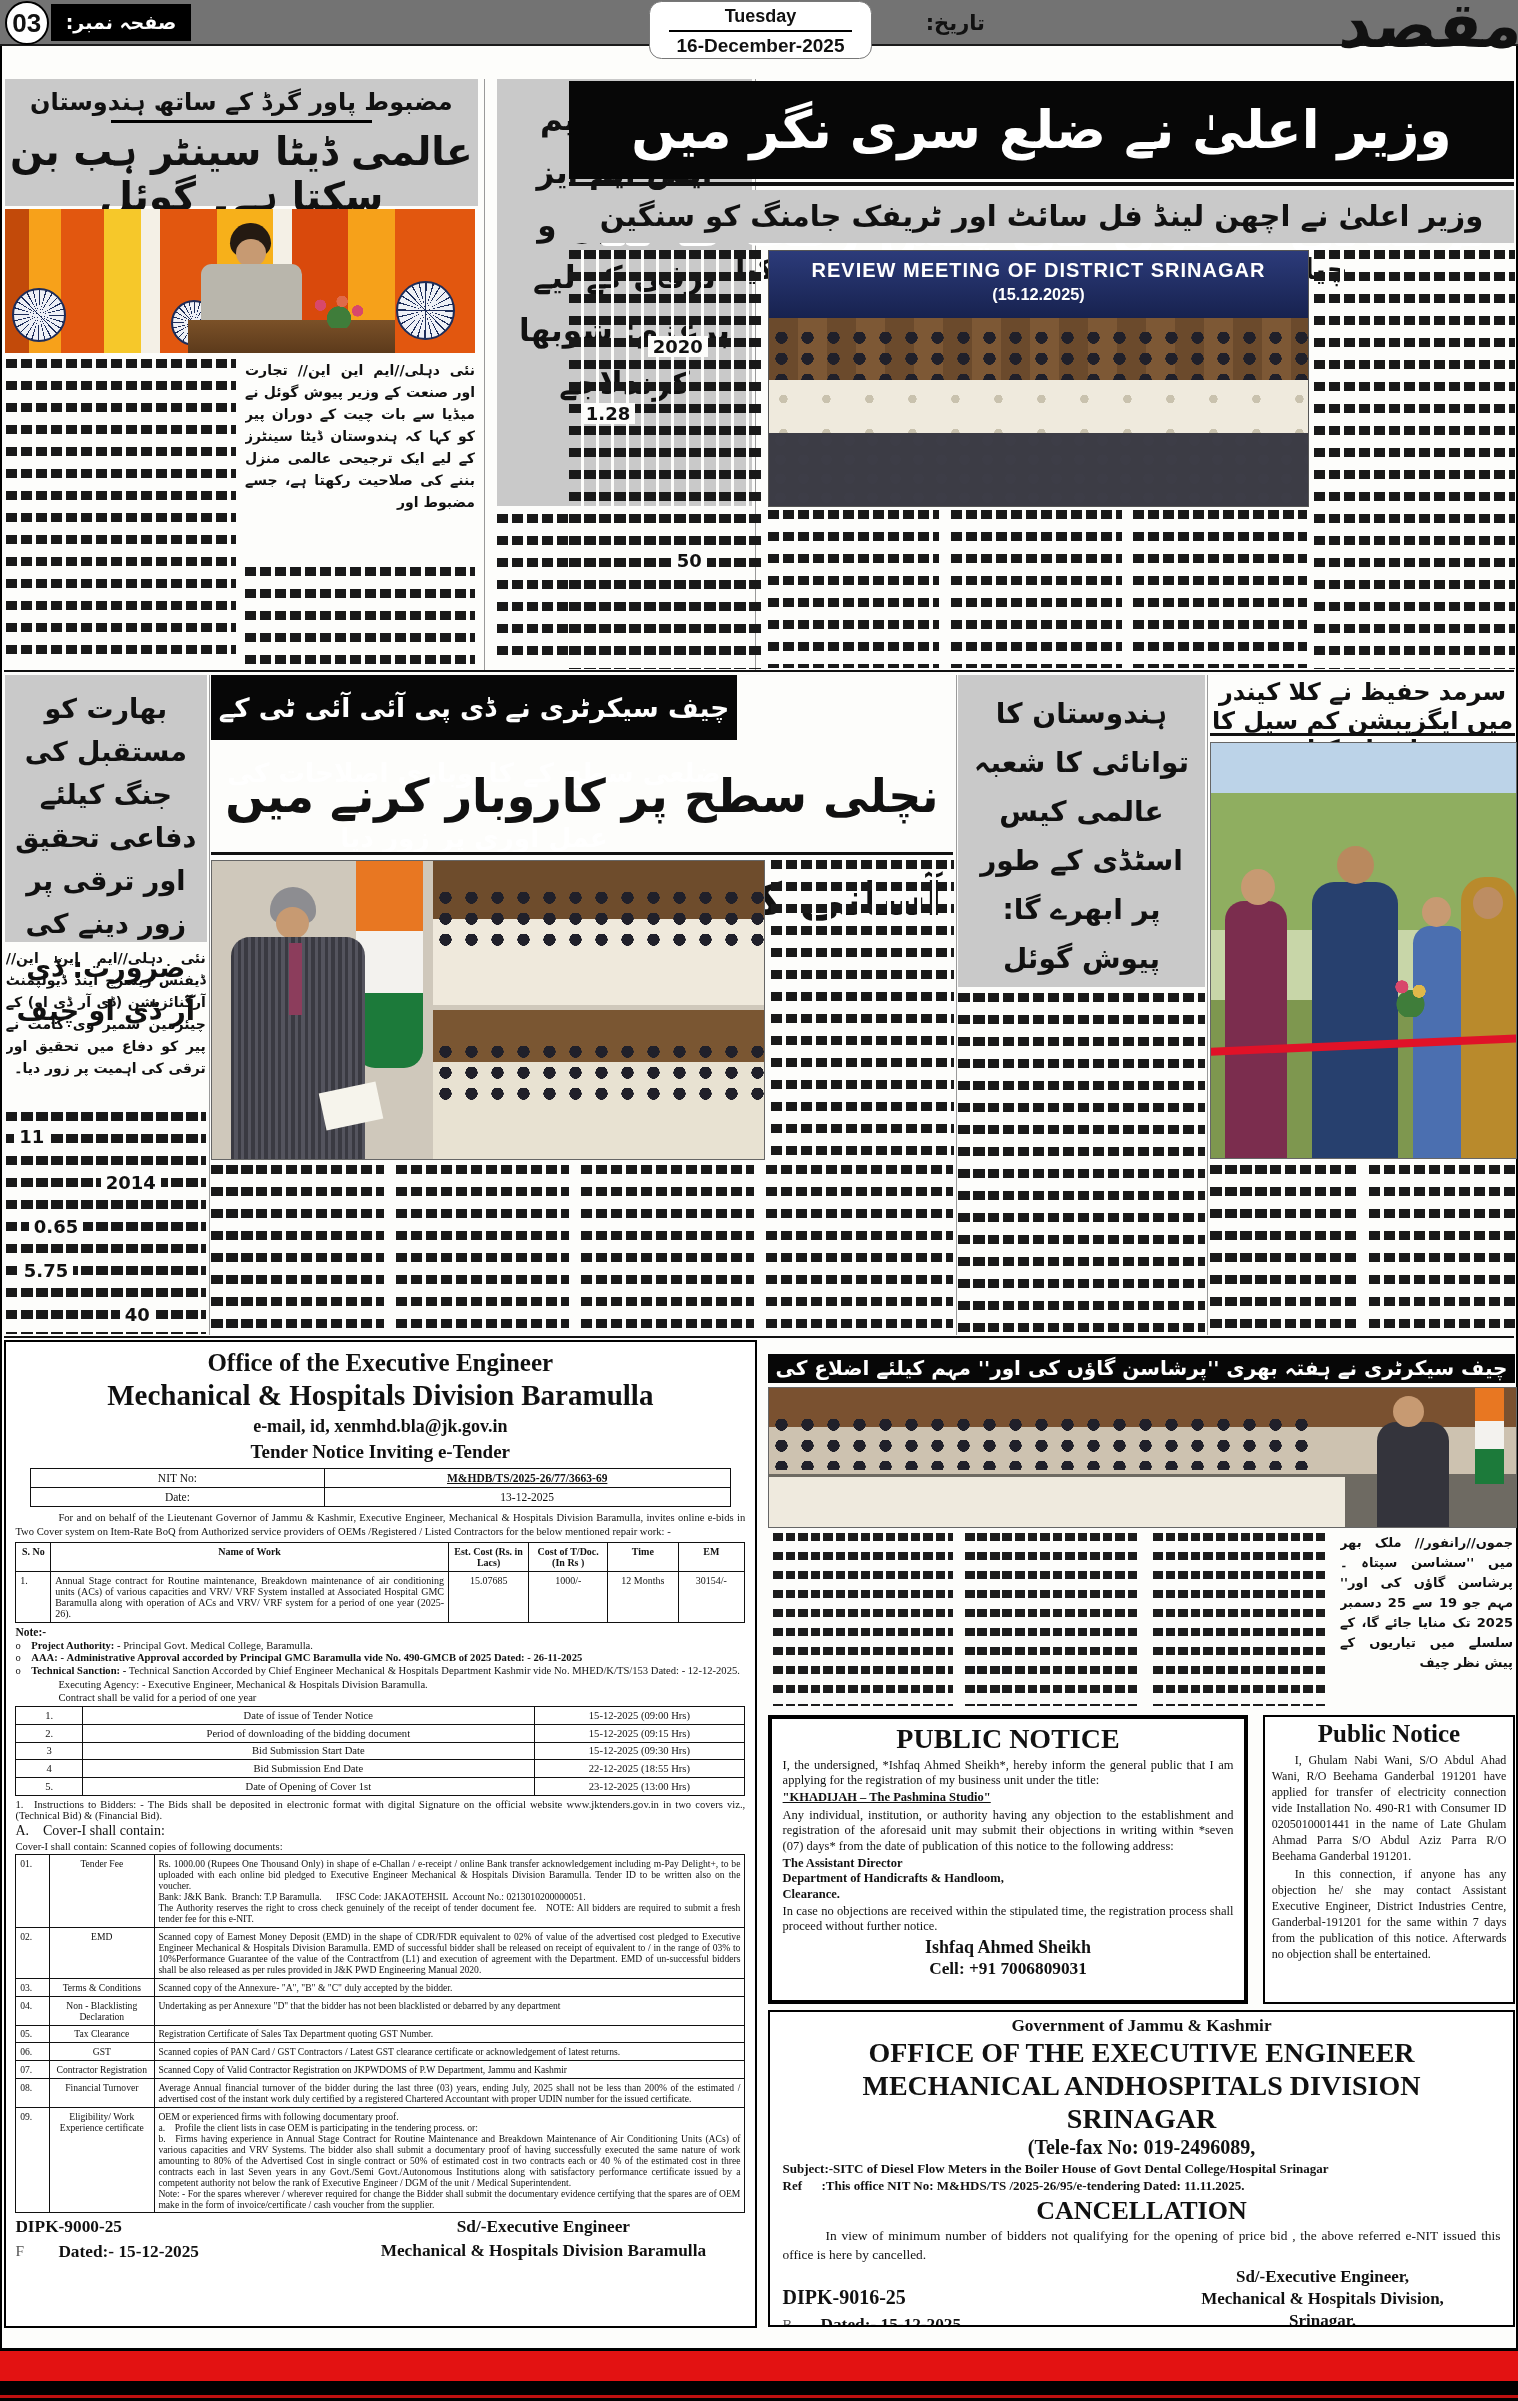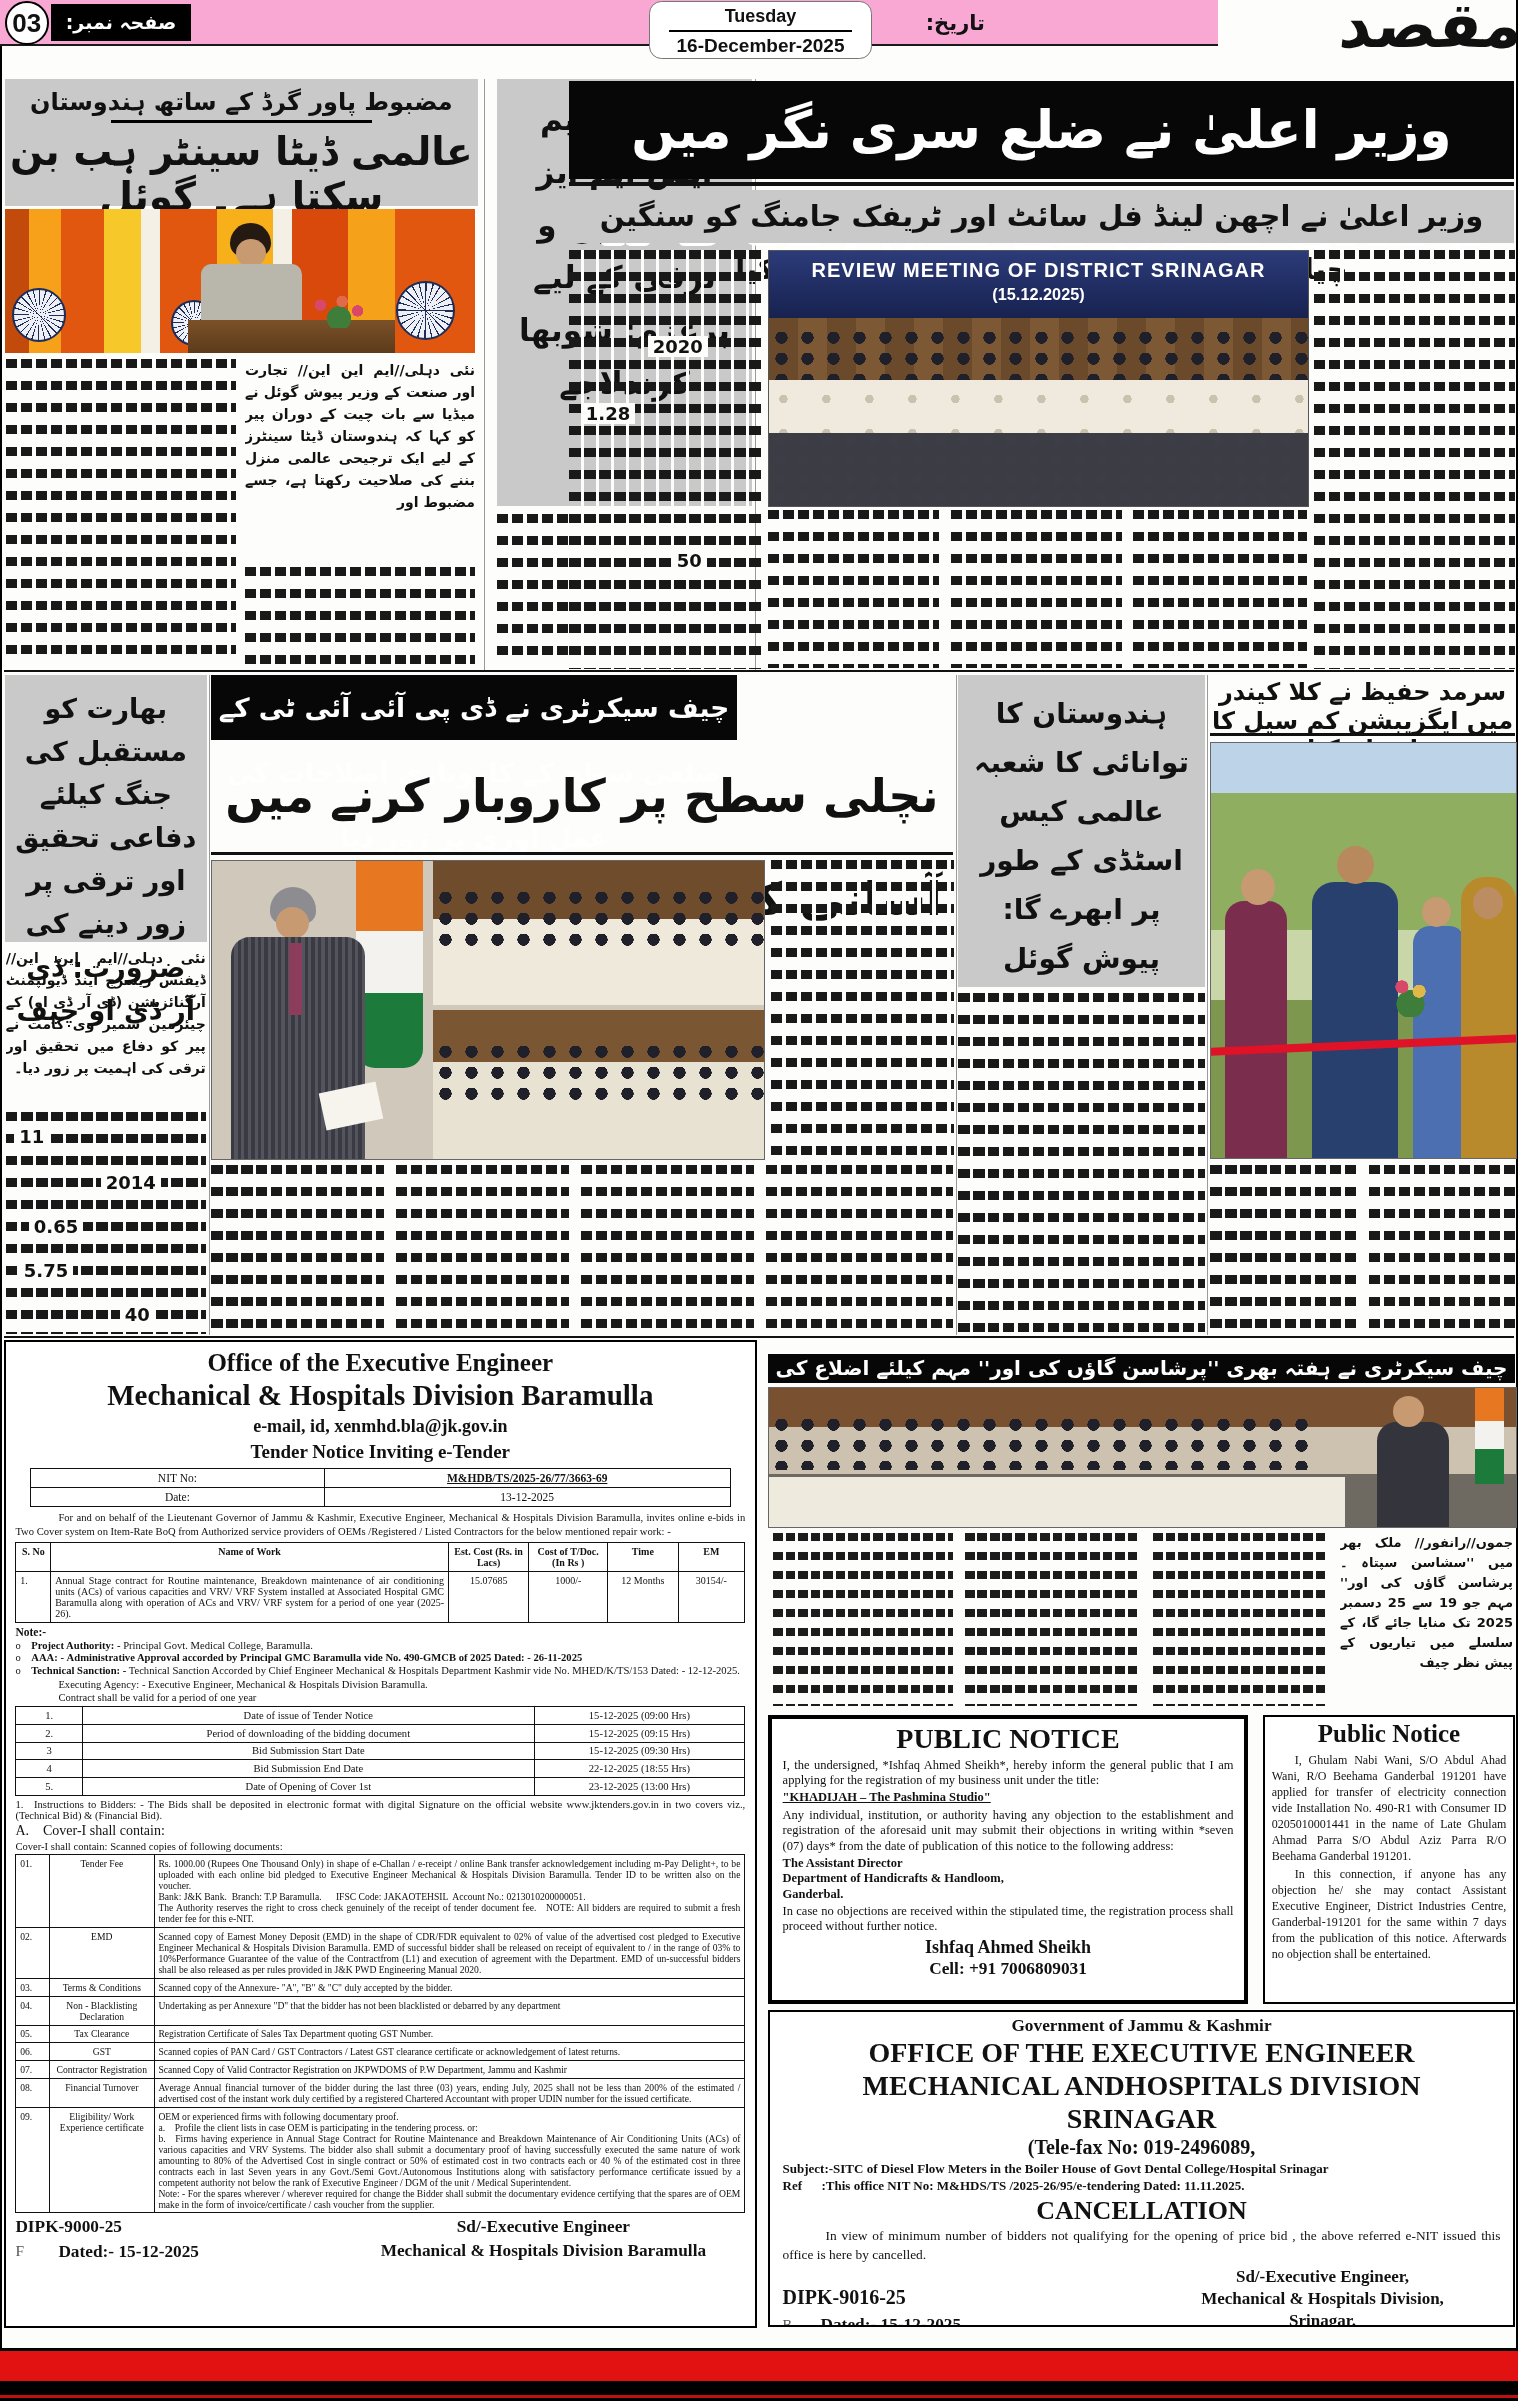--- a/index.html
+++ b/index.html
@@ -37,21 +37,21 @@
   .notice-body p{margin:0 0 1.9px 0;}
 </style>
 </head>
 <body>
 
 <div class="page">
 
   <div class="abs" style="left:0;top:0;width:2.4px;height:2402px;background:#000;"></div>
   <div class="abs" style="left:1516px;top:0;width:2.4px;height:2402px;background:#000;"></div>
 
-  <div class="abs" style="left:0;top:0;width:1218px;height:44px;background:#f9a8d4;border-bottom:2.4px solid #1a1a1a;">
+  <div class="abs" style="left:0;top:0;width:1518px;height:44px;background:#737373;border-bottom:2.4px solid #1a1a1a;">
     <div class="abs center" style="left:4.8px;top:1.4px;width:40px;height:40px;background:#fff;border:2.4px solid #000;border-radius:50%;font:bold 26px 'Liberation Sans',sans-serif;line-height:40px;">03</div>
     <div class="abs center urdu rtl" style="left:51px;top:3.8px;width:140px;height:37px;background:#000;color:#fff;font-size:19px;font-weight:bold;line-height:37px;">صفحہ نمبر:</div>
     <div class="abs center" style="left:649px;top:1px;width:221px;height:56px;background:#fff;border:1.4px solid #777;border-radius:12.5px;z-index:5;">
       <div class="sans b" style="font-size:18px;margin-top:3.8px;">Tuesday</div>
       <div style="height:0;border-top:1.9px solid #000;border-bottom:1px solid #000;margin:2.9px 19px 3.8px 19px;"></div>
       <div class="sans b" style="font-size:19px;">16-December-2025</div>
     </div>
     <div class="abs urdu rtl b" style="left:903px;top:10.6px;width:82px;font-size:21px;">تاریخ:</div>
     <div class="abs urdu b" style="left:1340px;top:-11.5px;width:173px;font-size:63px;text-align:right;transform:skewX(-6deg);">مقصد</div>
   </div>
@@ -344,21 +344,21 @@
   <div class="abs sim-s" style="left:773px;top:1533px;width:180px;height:173px;"></div>
 
   <div class="abs" style="left:768px;top:1715px;width:480px;height:289px;border:4.3px solid #000;background:#fff;box-sizing:border-box;padding:3.8px 10.6px;overflow:hidden;">
     <div class="center serif b" style="font-size:28px;">PUBLIC NOTICE</div>
     <div class="notice-body serif" style="font-size:12.5px;line-height:15.4px;text-align:justify;margin-top:2.9px;">
       <p>I, the undersigned, *Ishfaq Ahmed Sheikh*, hereby inform the general public that I am applying for the registration of my business unit under the title:</p>
       <p class="b u">"KHADIJAH – The Pashmina Studio"</p>
       <p>Any individual, institution, or authority having any objection to the establishment and registration of the aforesaid unit may submit their objections in writing within *seven (07) days* from the date of publication of this notice to the following address:</p>
       <p class="b" style="margin-bottom:0;">The Assistant Director</p>
       <p class="b" style="margin-bottom:0;">Department of Handicrafts &amp; Handloom,</p>
-      <p class="b">Ganderbal.</p>
+      <p class="b">Clearance.</p>
       <p>In case no objections are received within the stipulated time, the registration process shall proceed without further notice.</p>
     </div>
     <div class="center serif b" style="font-size:18px;margin-top:1px;">Ishfaq  Ahmed  Sheikh</div>
     <div class="center serif b" style="font-size:17.3px;margin-top:1px;">Cell: +91 7006809031</div>
   </div>
 
   <div class="abs" style="left:1263px;top:1715px;width:252px;height:289px;border:2.9px solid #000;background:#fff;box-sizing:border-box;padding:2.9px 6.7px;overflow:hidden;">
     <div class="center serif b" style="font-size:25px;">Public Notice</div>
     <div class="notice-body serif" style="font-size:12px;line-height:16px;text-align:justify;margin-top:3.8px;">
       <p style="text-indent:23px;">I, Ghulam Nabi Wani, S/O Abdul Ahad Wani, R/O Beehama Ganderbal 191201 have applied for transfer of electricity connection vide Installation No. 490-R1 with Consumer ID 0205010001441 in the name of Late Ghulam Ahmad Parra S/O Abdul Aziz Parra  R/O Beehama Ganderbal 191201.</p>

